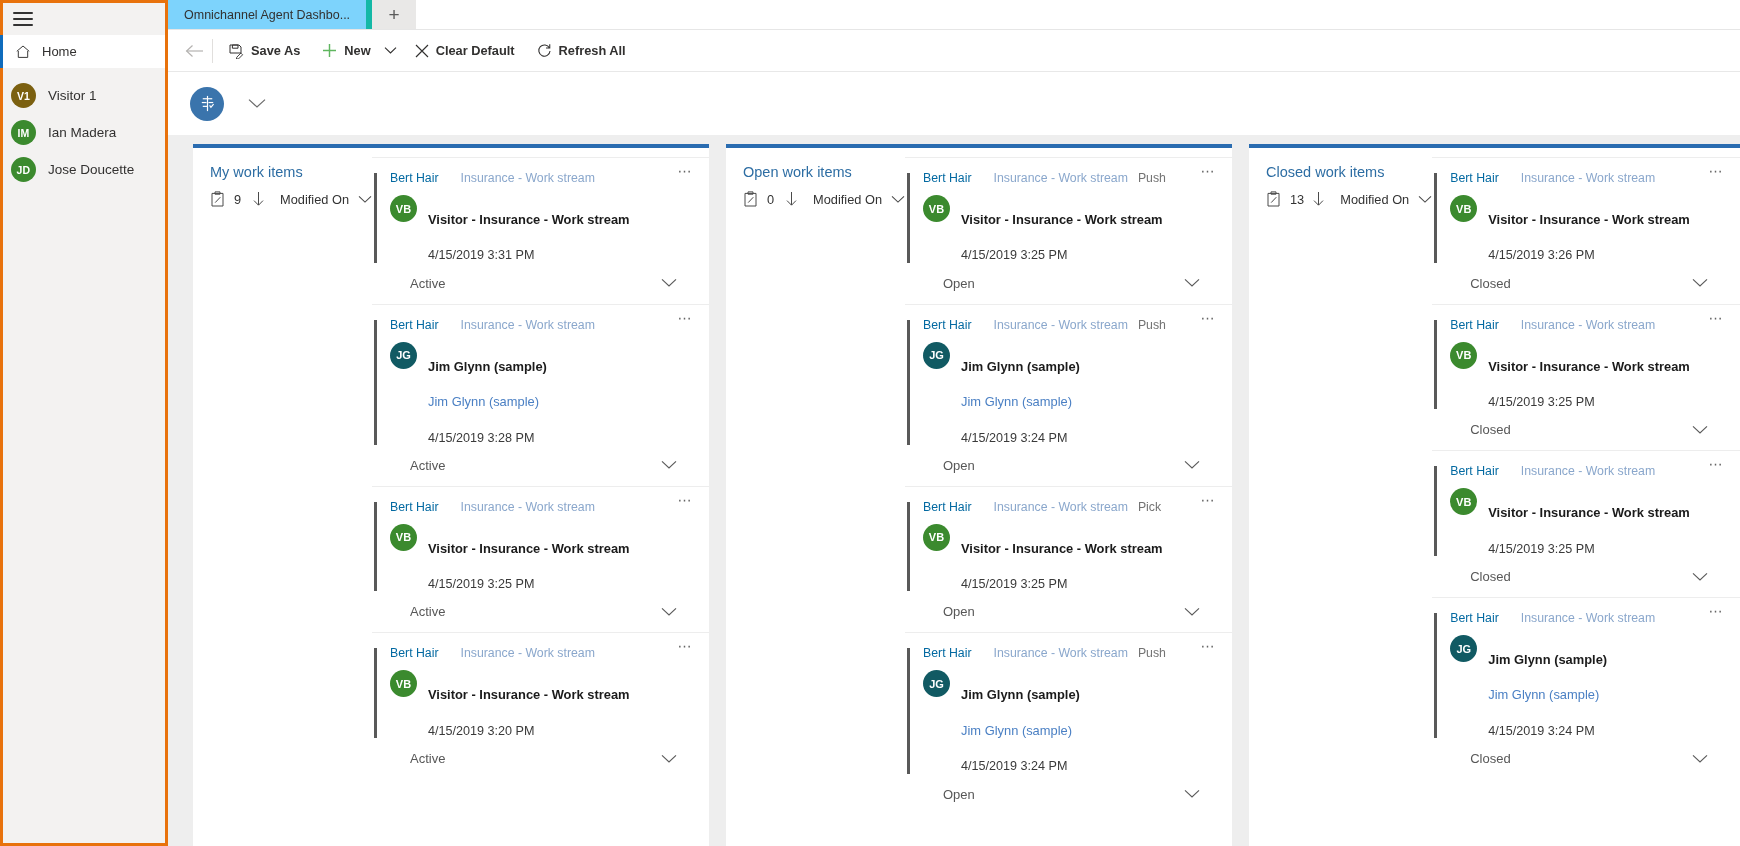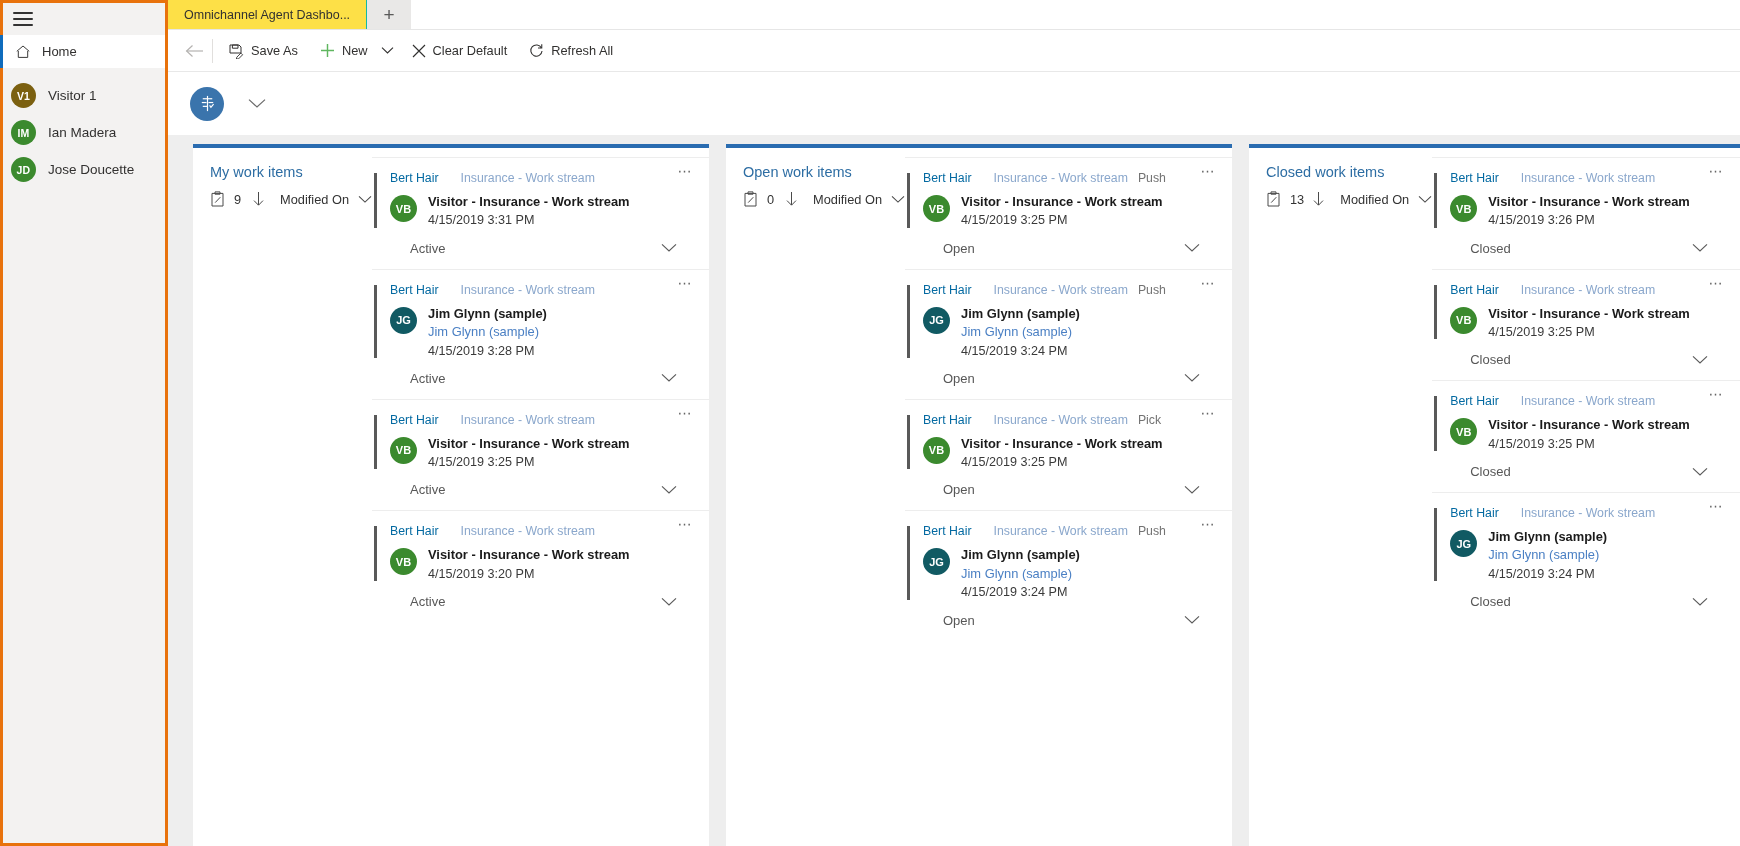--- a/index.html
+++ b/index.html
@@ -54,41 +54,41 @@
   .right { flex:1; display:flex; flex-direction:column; min-width:0; background:#fff; }
 
   
   .tabstrip {
     height:30px; background:#ffffff;
     display:flex; align-items:stretch;
     border-bottom:1px solid #e6e6e6;
   }
   .tab {
     min-width:196px; display:flex; align-items:center; justify-content:center;
-    font-size:12.5px; color:#323130; background:#fde047;
-    padding:0 16px; border-right:1px solid #14b8a6;
+    font-size:12.5px; color:#323130; background:#7dd3fc;
+    padding:0 16px; border-right:6px solid #14b8a6;
   }
   .tab-new {
     width:44px; display:flex; align-items:center; justify-content:center;
     background:#e9e8e7; color:#5a5a5a; font-size:19px; font-weight:300;
   }
 
   
   .cmdbar {
     height:42px; background:#ffffff; display:flex; align-items:center;
     border-bottom:1px solid #e8e8e8; padding-left:8px; gap:0;
   }
   .backbtn {
     width:36px; height:42px; display:flex; align-items:center; justify-content:center;
     color:#b4b2b0; font-size:17px;
   }
   .cmd-sep { width:1px; height:24px; background:#e1dfdd; margin:0 4px 0 0; }
   .cmd {
     display:flex; align-items:center; gap:7px;
-    padding:0 11px; height:42px; font-size:12.8px; color:#323130; cursor:pointer;
+    padding:0 11px; height:42px; font-size:12.8px; color:#323130; cursor:pointer;font-weight:bold;
   }
   .cmd .txt { white-space:nowrap; }
   .cmd svg { display:block; }
   .caret-btn { display:flex; align-items:center; padding:0 7px 0 2px; height:42px; cursor:pointer; }
 
   
   .dashhead {
     height:63px; display:flex; align-items:center; gap:14px;
     padding-left:22px; background:#fff;
   }
@@ -141,21 +141,21 @@
   .crow1 .agent { color:#0369a1; margin-right:22px; }
   .crow1 .stream { color:#8aa7cc; }
   .crow1 .mode { color:#737373; margin-left:10px; }
 
   .crow2 { display:flex; gap:11px; align-items:flex-start; }
   .avatar-md {
     width:27px; height:27px; border-radius:50%;
     display:flex; align-items:center; justify-content:center;
     color:#fff; font-size:11px; font-weight:600; flex:0 0 27px; margin-top:2px;
   }
-  .cbody { display:flex; flex-direction:column; gap:1px; min-width:0; }
+  .cbody { display:flex; flex-direction:column; gap:18px; min-width:0;margin-top:18px; }
   .cbody .t1 { font-size:12.9px; color:#1b1b1b; font-weight:bold; line-height:1.35; }
   .cbody .t2 { font-size:12.9px; color:#4b80c4; line-height:1.35; }
   .cbody .tstamp { font-size:12.6px; color:#3a3a3a; line-height:1.45; }
 
   .crow3 {
     display:flex; align-items:center; justify-content:space-between;
     margin-top:11px; padding-left:38px; padding-right:32px;
   }
   .status { font-size:13px; color:#575757; }
 

